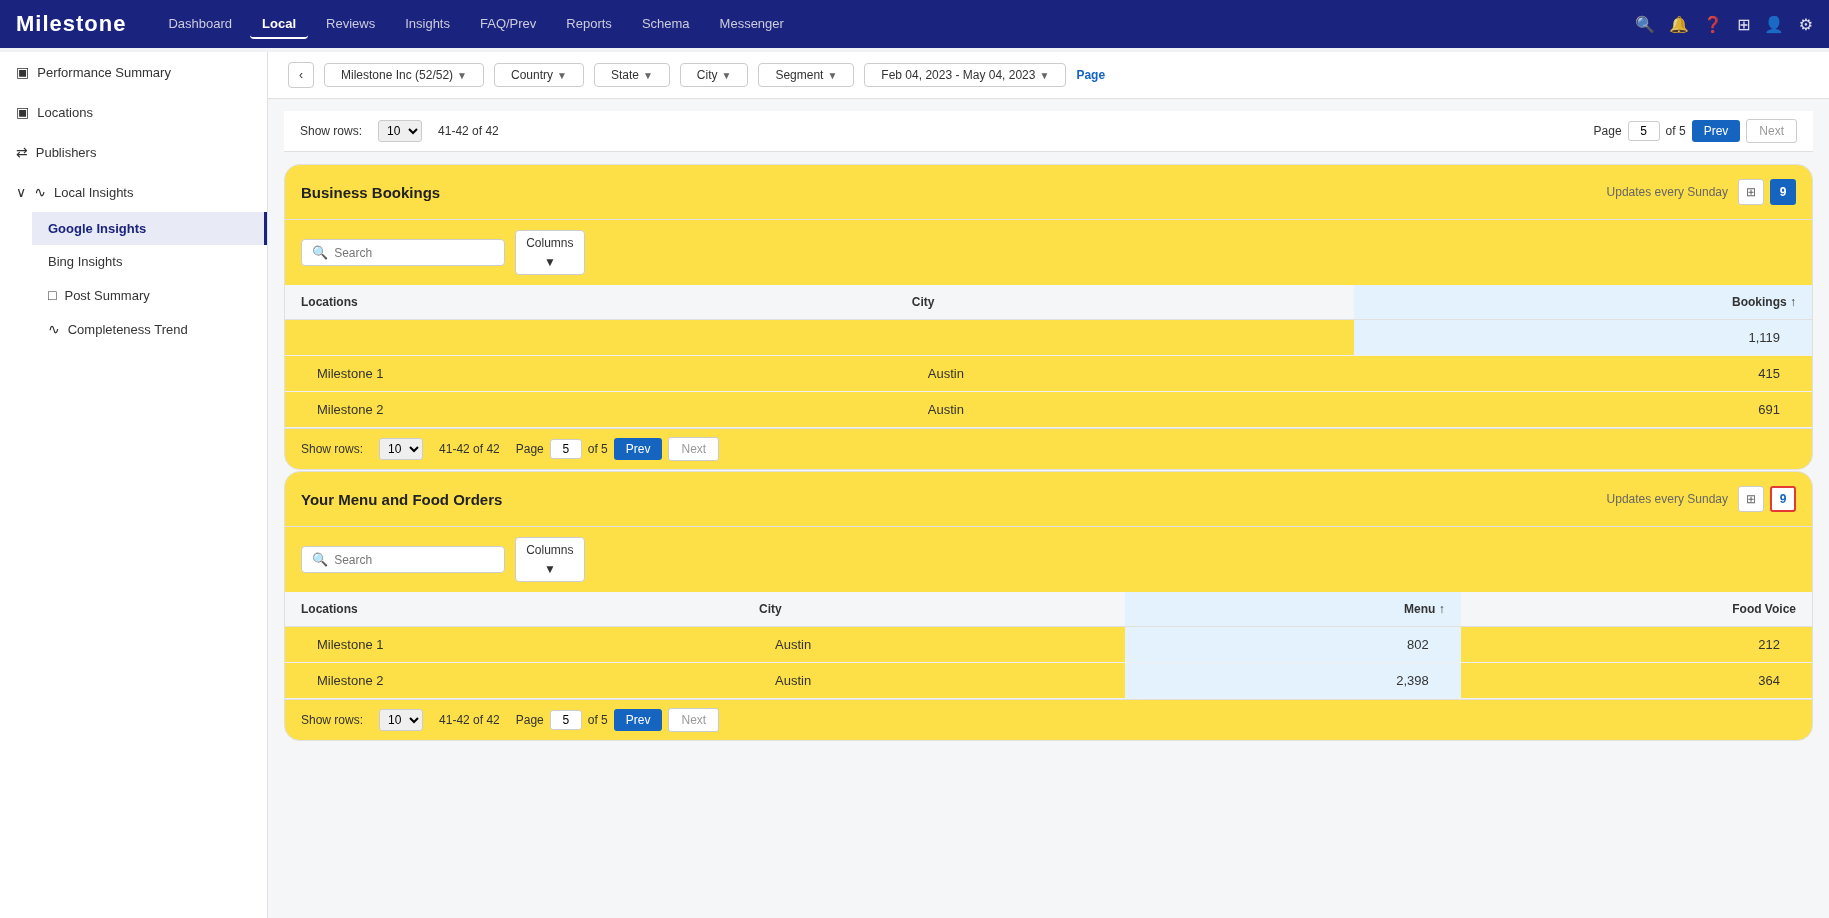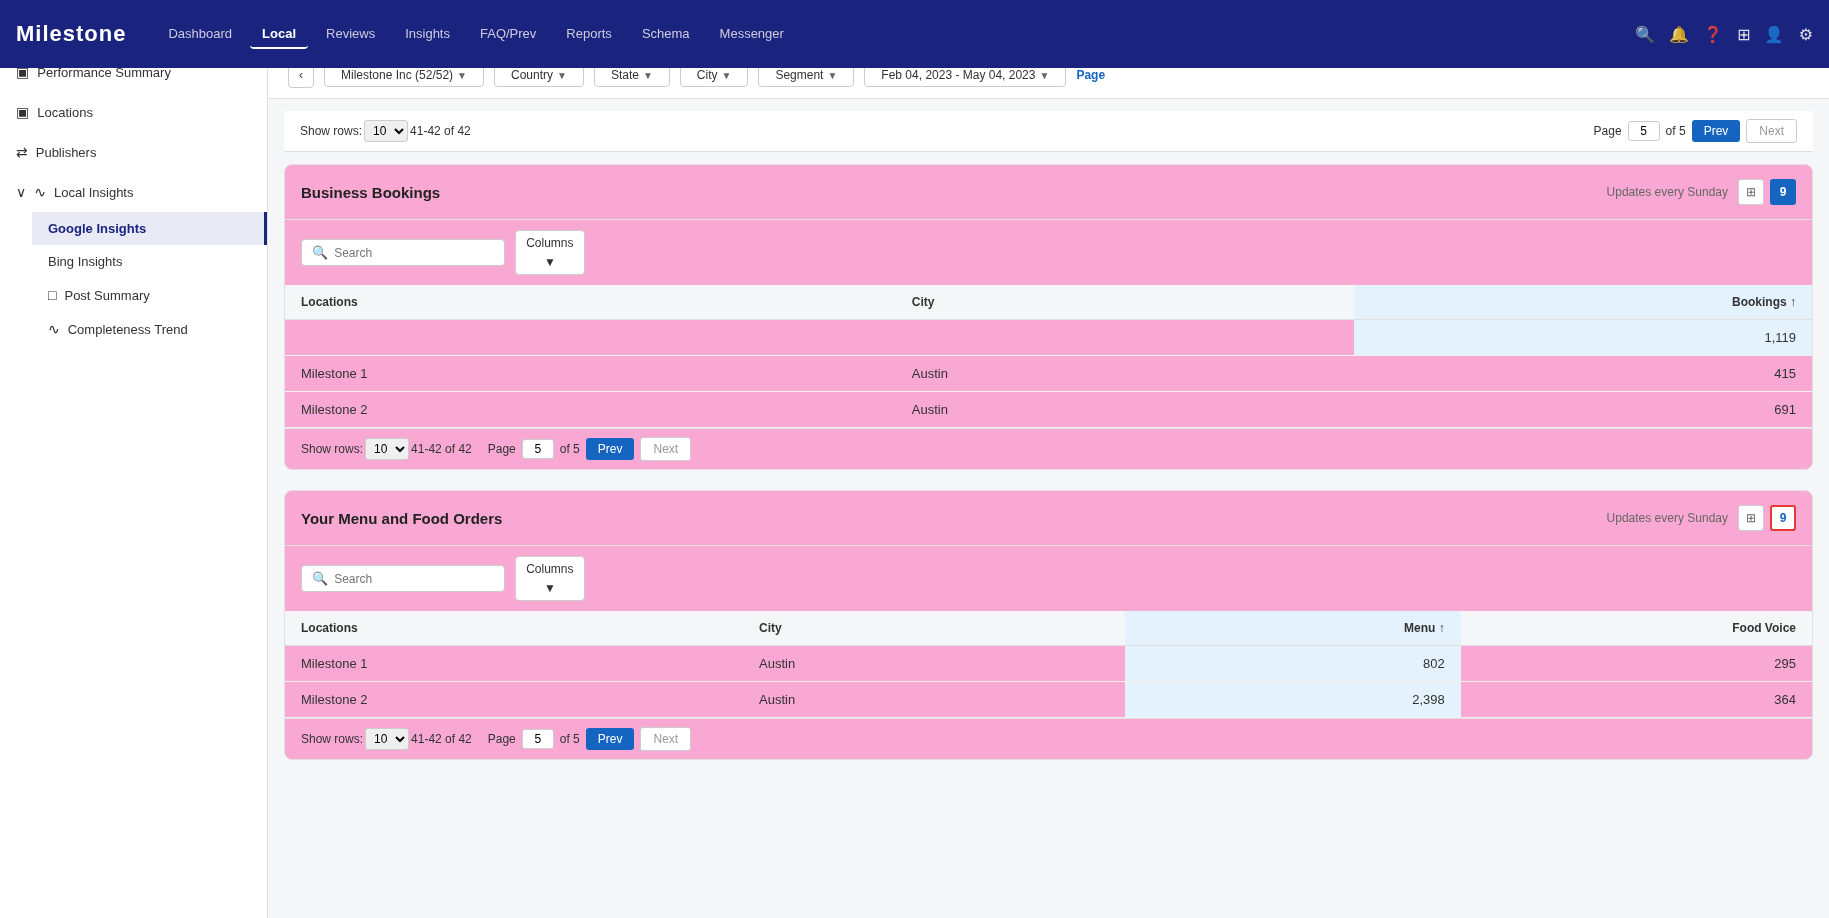--- a/index.html
+++ b/index.html
@@ -5,21 +5,21 @@
     * { box-sizing: border-box; margin: 0; padding: 0; }
     body { font-family: Arial, sans-serif; font-size: 13px; background: #f0f2f5; color: #333; }
 
     
     .top-nav {
       background: #1a237e;
       color: white;
       display: flex;
       align-items: center;
       padding: 0 16px;
-      height: 68px;
+      height: 48px;
       position: fixed;
       top: 0; left: 0; right: 0;
       z-index: 100;
     }
     .logo {
       font-size: 22px;
       font-weight: bold;
       color: white;
       margin-right: 30px;
       letter-spacing: 1px;
@@ -153,21 +153,21 @@
       align-items: center;
       gap: 8px;
       font-size: 12px;
       border-bottom: 1px solid #e0e0e0;
       margin-bottom: 12px;
     }
     .pagination-bar .spacer { flex: 1; }
     .show-rows {
       display: flex;
       align-items: center;
-      gap: 2px;
+      gap: 16px;
       justify-content: flex-end;
     }
     .show-rows select {
       padding: 2px 4px;
       border: 1px solid #ccc;
       border-radius: 3px;
       font-size: 12px;
     }
     .page-info {
       display: flex;
@@ -196,23 +196,23 @@
       color: #999;
       border: 1px solid #ccc;
       padding: 4px 12px;
       border-radius: 3px;
       cursor: pointer;
       font-size: 12px;
     }
 
     
     .section-card {
-      background: #f9a8d4;
-      border-radius: 8px;
-      margin-bottom: 20px;
+      background: #fde047;
+      border-radius: 16px;
+      margin-bottom: 1px;
       border: 1px solid #e0e0e0;
       overflow: hidden;
     }
     .section-header {
       padding: 14px 16px;
       display: flex;
       align-items: center;
       justify-content: space-between;
       border-bottom: 1px solid #e0e0e0;
     }
@@ -310,21 +310,21 @@
       background: #f5f6f8;
       padding: 10px 16px;
       text-align: left;
       font-size: 12px;
       font-weight: bold;
       color: #333;
       border-bottom: 1px solid #e0e0e0;
     }
     th.right { text-align: right; }
     td {
-      padding: 10px 16px;
+      padding: 10px 32px;
       border-bottom: 1px solid #f0f0f0;
       font-size: 13px;
     }
     td.right { text-align: right; }
     .total-row td {
       font-weight: normal;
       color: #333;
     }
     
     th.highlight { background: #e3f2fd; }
@@ -550,21 +550,21 @@
               <th style="width:25%;">City</th>
               <th class="right highlight" style="width:22%;">Menu ↑</th>
               <th class="right" style="width:23%;">Food Voice</th>
             </tr>
           </thead>
           <tbody>
             <tr>
               <td>Milestone 1</td>
               <td>Austin</td>
               <td class="right highlight">802</td>
-              <td class="right">295</td>
+              <td class="right">212</td>
             </tr>
             <tr>
               <td>Milestone 2</td>
               <td>Austin</td>
               <td class="right highlight">2,398</td>
               <td class="right">364</td>
             </tr>
           </tbody>
         </table>
         <div class="pagination-bottom">

